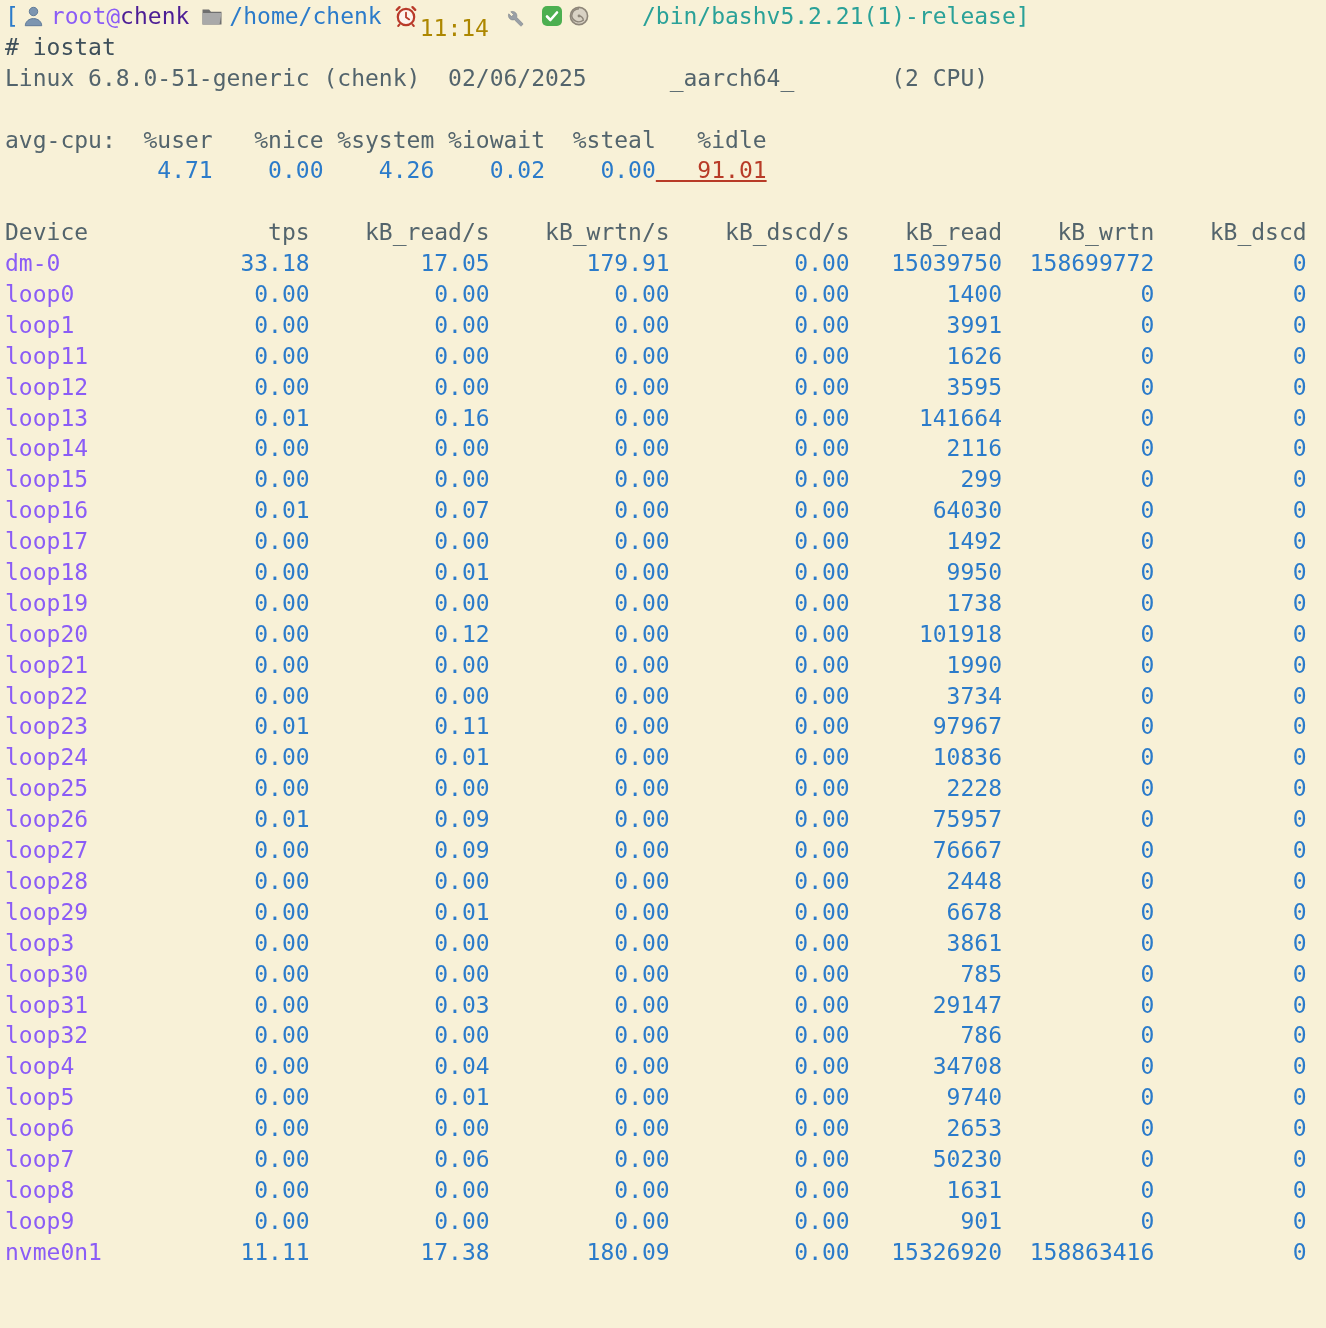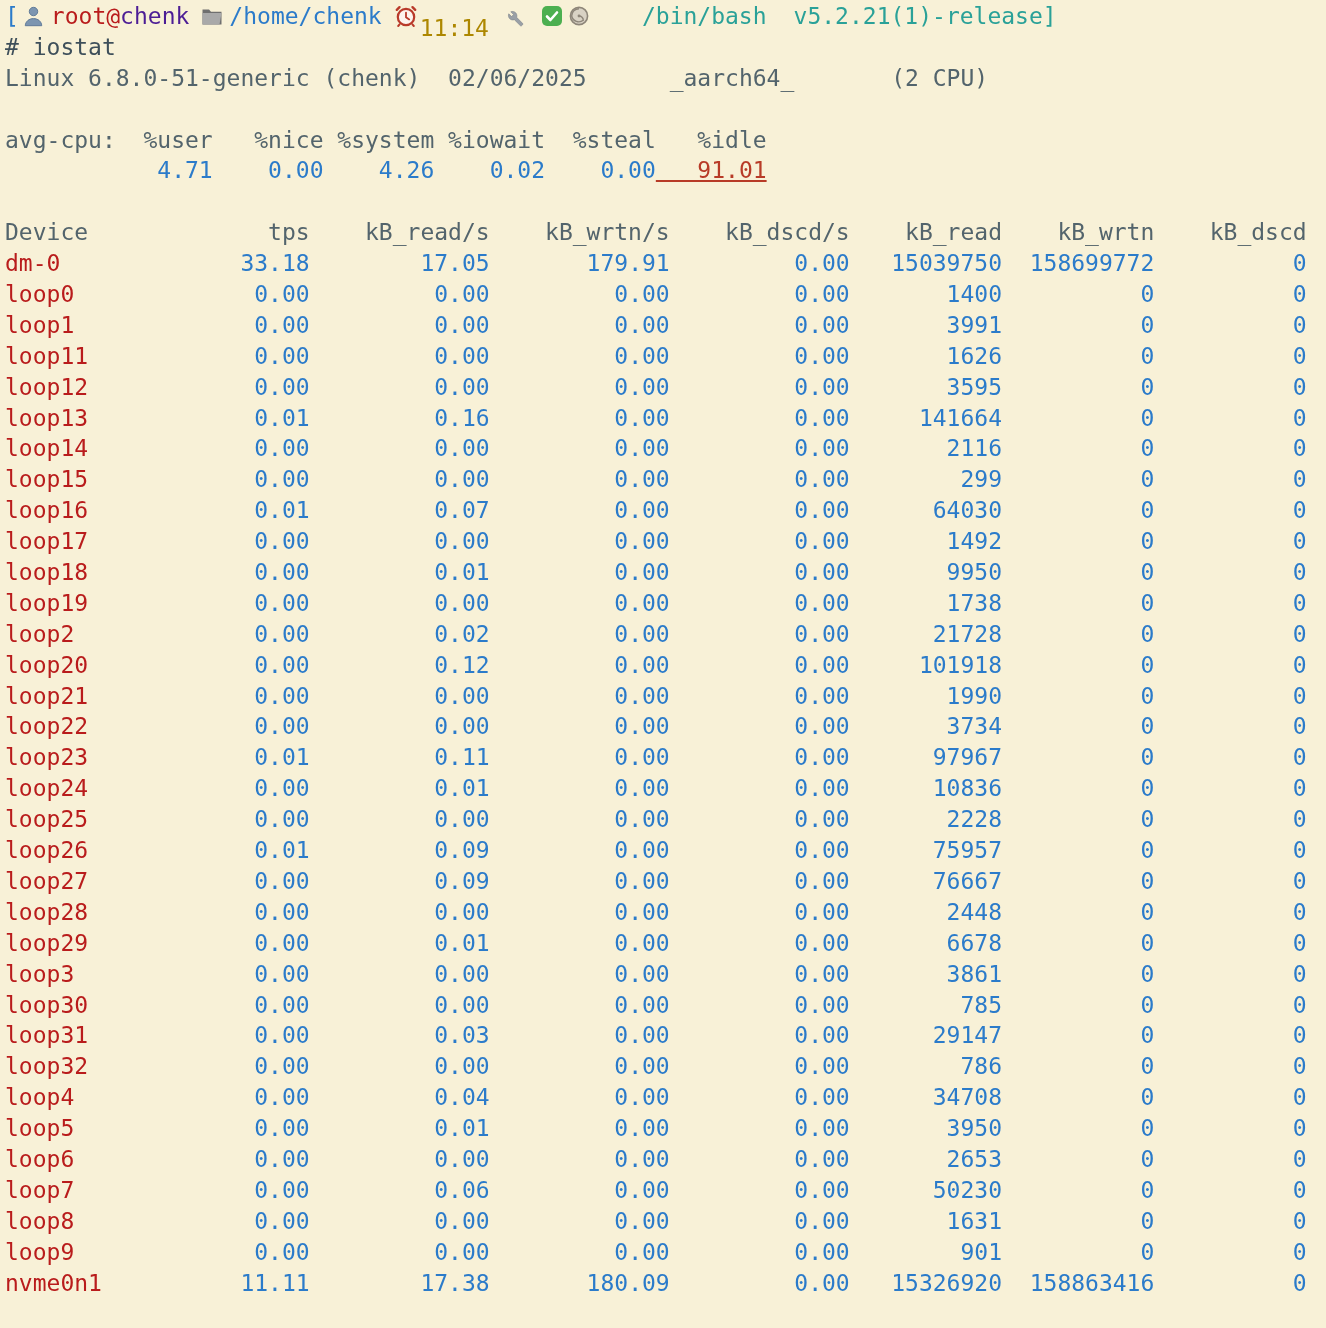--- a/index.html
+++ b/index.html
@@ -12,21 +12,21 @@
   }
   .terminal{padding:1px 0 0 5px;}
   .line{
     margin:0;height:30.9px;line-height:30.9px;
     white-space:pre;font-family:inherit;font-size:inherit;
   }
   .prompt{display:flex;align-items:center;}
   .prompt svg{flex:0 0 auto;}
   .gray{color:#53646c;}
   .cmd{color:#3e4f5a;}
-  .olive{color:#b91c1c;}
+  .olive{color:#8b5cf6;}
   .blue{color:#2b7bca;}
   .red{color:#b83b27;text-decoration:underline;}
   .magenta{color:#4c1d95;}
   .teal{color:#2aa198;margin-left:47px;}
   .yellow{color:#ad8700;margin-top:24px;}
   .icon{vertical-align:-4px;}
   .m-person{margin:0 6px 0 3px;}
   .m-folder{margin:0 5px 0 11px;}
   .m-alarm{margin:0 2px 0 12px;}
   .m-wrench{margin:0 16px 0 12px;}
@@ -62,21 +62,21 @@
     </svg>
     <svg class="icon m-check" width="24" height="24" viewBox="0 0 24 24">
       <rect x="2" y="2" width="20" height="20" rx="5" fill="#4caf50"></rect>
       <path d="M7 12.5l3.4 3.5L17 8.5" stroke="#fff" stroke-width="2.6" fill="none" stroke-linecap="round" stroke-linejoin="round"></path>
     </svg>
     <svg class="icon m-shell" width="24" height="24" viewBox="0 0 24 24">
       <circle cx="12" cy="12" r="8.6" fill="#d9d2c4" stroke="#8e8679" stroke-width="1.6"></circle>
       <path d="M12 12a4.3 4.3 0 0 1 4.3 4.3A7.3 7.3 0 0 1 4.7 12 7.3 7.3 0 0 1 12 4.7" fill="none" stroke="#8e8679" stroke-width="1.4"></path>
       <circle cx="12" cy="12" r="1.4" fill="#8e8679"></circle>
     </svg>
-    <span class="teal">/bin/bash</span><span class="teal" style="margin-left:27px">v5.2.21(1)-release]</span>
+    <span class="teal">/bin/bash</span><span class="teal" style="margin-left:0">v5.2.21(1)-release]</span>
   </div>
 
   <pre class="line cmd"># iostat</pre>
 
   <pre class="line gray" id="sys-line">Linux 6.8.0-51-generic (chenk)  02/06/2025      _aarch64_       (2 CPU)</pre>
 
   <pre class="line"> </pre>
 
   <pre class="line gray" id="cpu-head">avg-cpu:  %user   %nice %system %iowait  %steal   %idle</pre>
   <pre class="line" id="cpu-vals"><span class="blue">           4.71    0.00    4.26    0.02    0.00</span><span class="red">   91.01</span></pre>
@@ -90,37 +90,36 @@
       <pre class="line"><span class="olive">loop1        </span><span class="blue">     0.00         0.00         0.00         0.00       3991          0          0</span></pre>
       <pre class="line"><span class="olive">loop11       </span><span class="blue">     0.00         0.00         0.00         0.00       1626          0          0</span></pre>
       <pre class="line"><span class="olive">loop12       </span><span class="blue">     0.00         0.00         0.00         0.00       3595          0          0</span></pre>
       <pre class="line"><span class="olive">loop13       </span><span class="blue">     0.01         0.16         0.00         0.00     141664          0          0</span></pre>
       <pre class="line"><span class="olive">loop14       </span><span class="blue">     0.00         0.00         0.00         0.00       2116          0          0</span></pre>
       <pre class="line"><span class="olive">loop15       </span><span class="blue">     0.00         0.00         0.00         0.00        299          0          0</span></pre>
       <pre class="line"><span class="olive">loop16       </span><span class="blue">     0.01         0.07         0.00         0.00      64030          0          0</span></pre>
       <pre class="line"><span class="olive">loop17       </span><span class="blue">     0.00         0.00         0.00         0.00       1492          0          0</span></pre>
       <pre class="line"><span class="olive">loop18       </span><span class="blue">     0.00         0.01         0.00         0.00       9950          0          0</span></pre>
       <pre class="line"><span class="olive">loop19       </span><span class="blue">     0.00         0.00         0.00         0.00       1738          0          0</span></pre>
-      <pre class="line"><span class="olive">loop2        </span><span class="blue">     0.00         0.02         0.00         0.00      21728          0          0</span></pre>
       <pre class="line"><span class="olive">loop20       </span><span class="blue">     0.00         0.12         0.00         0.00     101918          0          0</span></pre>
       <pre class="line"><span class="olive">loop21       </span><span class="blue">     0.00         0.00         0.00         0.00       1990          0          0</span></pre>
       <pre class="line"><span class="olive">loop22       </span><span class="blue">     0.00         0.00         0.00         0.00       3734          0          0</span></pre>
       <pre class="line"><span class="olive">loop23       </span><span class="blue">     0.01         0.11         0.00         0.00      97967          0          0</span></pre>
       <pre class="line"><span class="olive">loop24       </span><span class="blue">     0.00         0.01         0.00         0.00      10836          0          0</span></pre>
       <pre class="line"><span class="olive">loop25       </span><span class="blue">     0.00         0.00         0.00         0.00       2228          0          0</span></pre>
       <pre class="line"><span class="olive">loop26       </span><span class="blue">     0.01         0.09         0.00         0.00      75957          0          0</span></pre>
       <pre class="line"><span class="olive">loop27       </span><span class="blue">     0.00         0.09         0.00         0.00      76667          0          0</span></pre>
       <pre class="line"><span class="olive">loop28       </span><span class="blue">     0.00         0.00         0.00         0.00       2448          0          0</span></pre>
       <pre class="line"><span class="olive">loop29       </span><span class="blue">     0.00         0.01         0.00         0.00       6678          0          0</span></pre>
       <pre class="line"><span class="olive">loop3        </span><span class="blue">     0.00         0.00         0.00         0.00       3861          0          0</span></pre>
       <pre class="line"><span class="olive">loop30       </span><span class="blue">     0.00         0.00         0.00         0.00        785          0          0</span></pre>
       <pre class="line"><span class="olive">loop31       </span><span class="blue">     0.00         0.03         0.00         0.00      29147          0          0</span></pre>
       <pre class="line"><span class="olive">loop32       </span><span class="blue">     0.00         0.00         0.00         0.00        786          0          0</span></pre>
       <pre class="line"><span class="olive">loop4        </span><span class="blue">     0.00         0.04         0.00         0.00      34708          0          0</span></pre>
-      <pre class="line"><span class="olive">loop5        </span><span class="blue">     0.00         0.01         0.00         0.00       3950          0          0</span></pre>
+      <pre class="line"><span class="olive">loop5        </span><span class="blue">     0.00         0.01         0.00         0.00       9740          0          0</span></pre>
       <pre class="line"><span class="olive">loop6        </span><span class="blue">     0.00         0.00         0.00         0.00       2653          0          0</span></pre>
       <pre class="line"><span class="olive">loop7        </span><span class="blue">     0.00         0.06         0.00         0.00      50230          0          0</span></pre>
       <pre class="line"><span class="olive">loop8        </span><span class="blue">     0.00         0.00         0.00         0.00       1631          0          0</span></pre>
       <pre class="line"><span class="olive">loop9        </span><span class="blue">     0.00         0.00         0.00         0.00        901          0          0</span></pre>
       <pre class="line"><span class="olive">nvme0n1      </span><span class="blue">    11.11        17.38       180.09         0.00   15326920  158863416          0</span></pre>
     </div>
 
 </div>
 
 </body></html>

